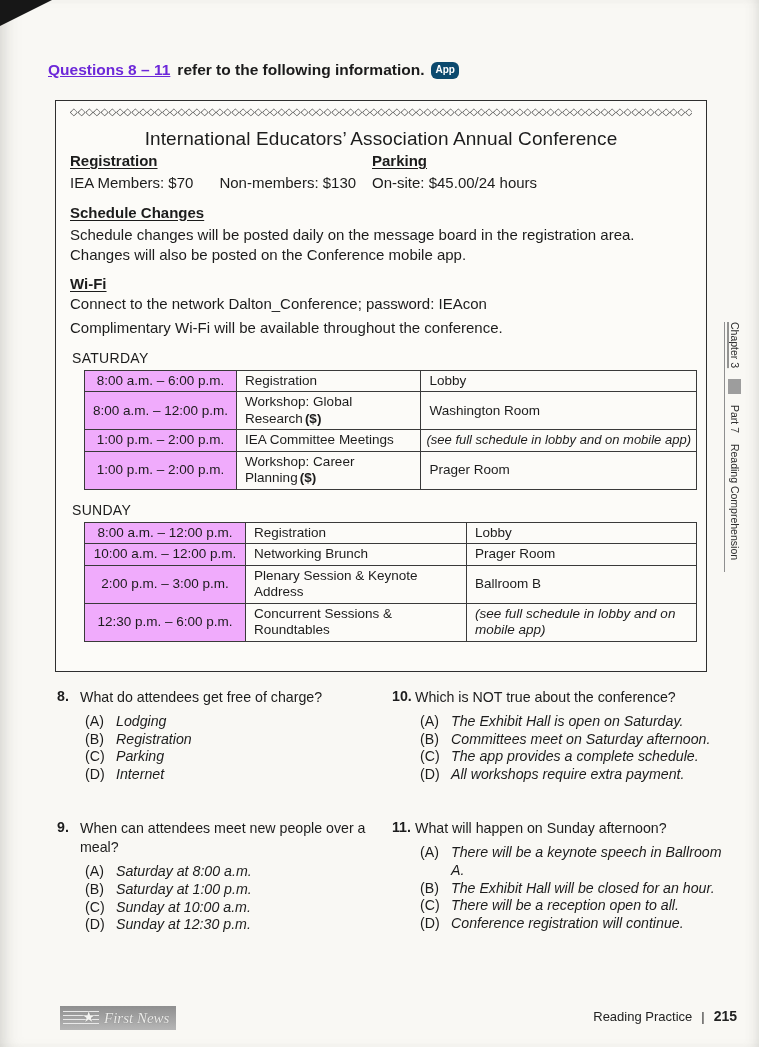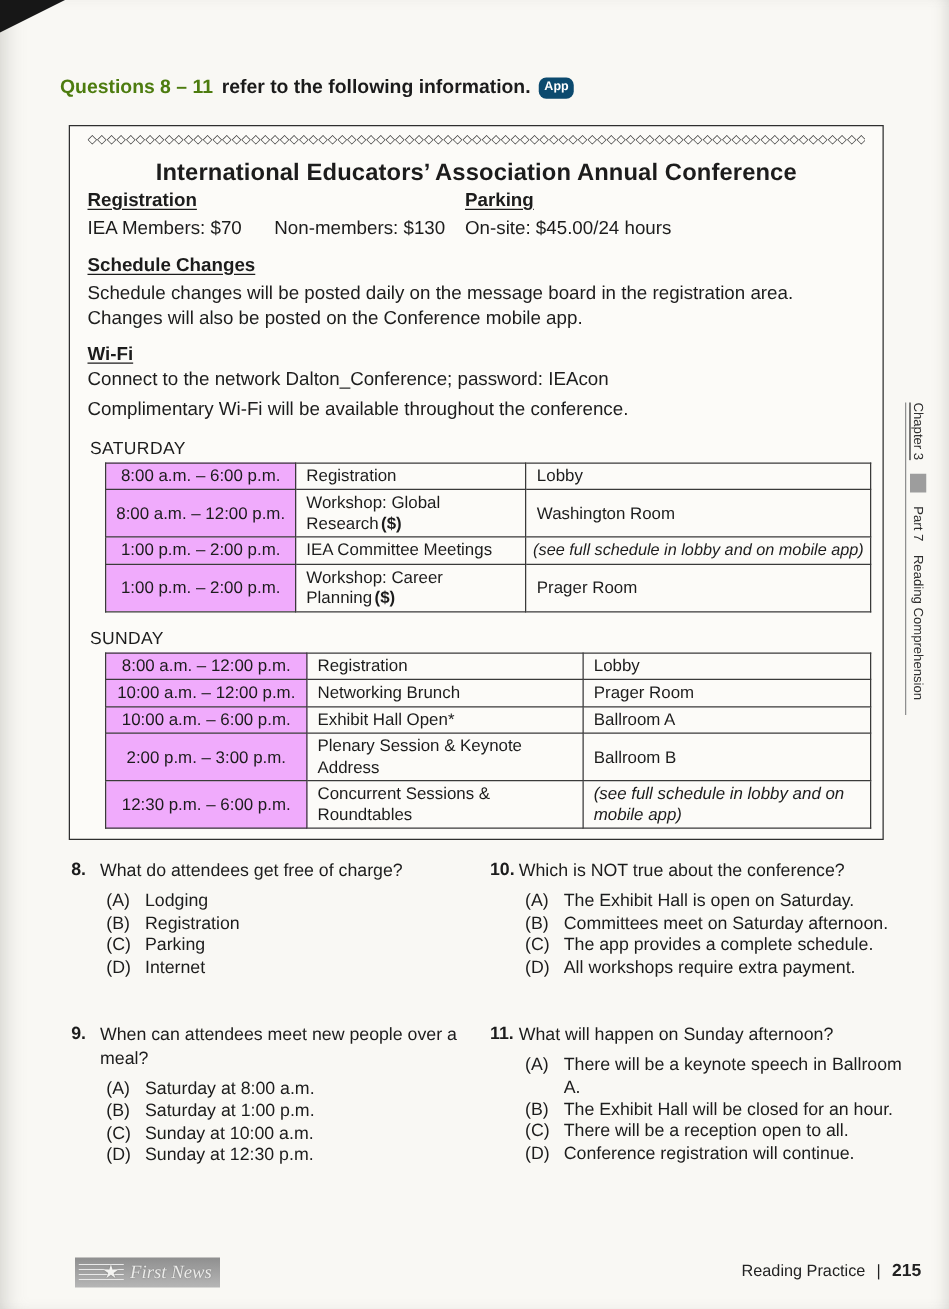--- a/index.html
+++ b/index.html
@@ -7,31 +7,31 @@
     width:759px;height:1047px;position:relative;
     background:#f9f8f4;
     font-family:"Liberation Sans","DejaVu Sans",sans-serif;
     color:#1c1c1c;overflow:hidden;
     box-shadow:inset 14px 0 18px -12px rgba(120,120,115,.35), inset -10px 0 14px -10px rgba(120,120,115,.3);
   }
   .corner-artifact{position:absolute;left:0;top:0;width:0;height:0;
     border-top:26px solid #171717;border-right:52px solid transparent;}
   
   .qhead{position:absolute;left:48px;top:61px;font-size:15.5px;font-weight:bold;display:flex;align-items:center;gap:7px;}
-  .qrange{color:#4d7c0f;}
+  .qrange{color:#6d28d9;text-decoration:underline;}
   .qrest{color:#1b1b1b;}
   .app-badge{background:#0c4a6e;color:#fff;font-size:10px;font-weight:bold;
     border-radius:6px;padding:3px 4px 4px;line-height:1;display:inline-block;}
   
   .notice{position:absolute;left:55px;top:100px;width:652px;height:572px;
     border:1.5px solid #2f2f2f;background:#fcfbf8;box-sizing:border-box;
     padding:4px 14px 0 14px;overflow:hidden;}
   .diamonds{font-size:10px;line-height:12px;letter-spacing:0;color:#3c3c3c;
     white-space:nowrap;overflow:hidden;height:13px;margin-top:1px;}
-  .n-title{text-align:center;font-size:19px;font-weight:bold;margin-top:9px;letter-spacing:.1px;}
+  .n-title{text-align:center;font-size:19px;font-weight:normal;margin-top:9px;letter-spacing:.1px;}
   .n-venue{text-align:right;font-size:15px;margin:7px 52px 0 0;}
   .two-col{display:flex;margin-top:2px;}
   .two-col .colL{width:302px;}
   .sec-head{font-size:15px;font-weight:bold;text-decoration:underline;text-underline-offset:2px;}
   .sec-body{font-size:15px;margin-top:4px;line-height:1.32;}
   .members{margin-right:26px;}
   .sec{margin-top:11px;}
   .day-label{font-size:14px;margin:12px 0 0 2px;letter-spacing:.3px;}
   table.sched{border-collapse:collapse;margin:4px 0 0 14px;width:613px;
     font-size:13.5px;border:1.5px solid #3a3a3a;}
@@ -48,21 +48,21 @@
   .qcol.left{width:335px;}
   .qcol.right{width:343px;}
   .q{display:flex;font-size:14.2px;}
   .q + .q{margin-top:36px;}
   .qnum{width:23px;flex-shrink:0;font-weight:bold;}
   .qbody{flex:1;}
   .qtext{line-height:19px;}
   .choices{margin-top:6px;margin-left:5px;}
   .choice{display:flex;line-height:17.6px;}
   .clabel{width:31px;flex-shrink:0;}
-  .ctext{flex:1;}
+  .ctext{flex:1;font-style:italic;}
   
   .side-tab{position:absolute;left:724px;top:322px;height:250px;
     border-left:1px solid #8f8f8f;padding-left:3px;}
   .side-tab .vtext{writing-mode:vertical-rl;font-size:10.5px;color:#2e2e2e;height:100%;}
   .side-chapter{text-decoration:underline;}
   .side-square{display:inline-block;width:13px;height:15px;background:#9d9d9d;margin:8px 0;}
   .side-part-no{margin-bottom:8px;}
   
   .footer-logo{position:absolute;left:60px;top:1006px;width:116px;height:24px;
     background:linear-gradient(180deg,#8f8f8f,#b6b6b6);overflow:hidden;}
@@ -149,25 +149,20 @@
       <td class="time">8:00 a.m.  –  12:00 p.m.</td>
       <td class="ev-col">Registration</td>
       <td>Lobby</td>
     </tr>
     <tr>
       <td class="time">10:00 a.m.  –  12:00 p.m.</td>
       <td class="ev-col">Networking Brunch</td>
       <td>Prager Room</td>
     </tr>
     <tr>
-      <td class="time">10:00 a.m.  –  6:00 p.m.</td>
-      <td class="ev-col">Exhibit Hall Open*</td>
-      <td>Ballroom A</td>
-    </tr>
-    <tr>
       <td class="time">2:00 p.m.  –  3:00 p.m.</td>
       <td class="ev-col">Plenary Session &amp; Keynote Address</td>
       <td>Ballroom B</td>
     </tr>
     <tr>
       <td class="time">12:30 p.m.  –  6:00 p.m.</td>
       <td class="ev-col">Concurrent Sessions &amp; Roundtables</td>
       <td class="it">(see full schedule in lobby and on mobile app)</td>
     </tr>
 

